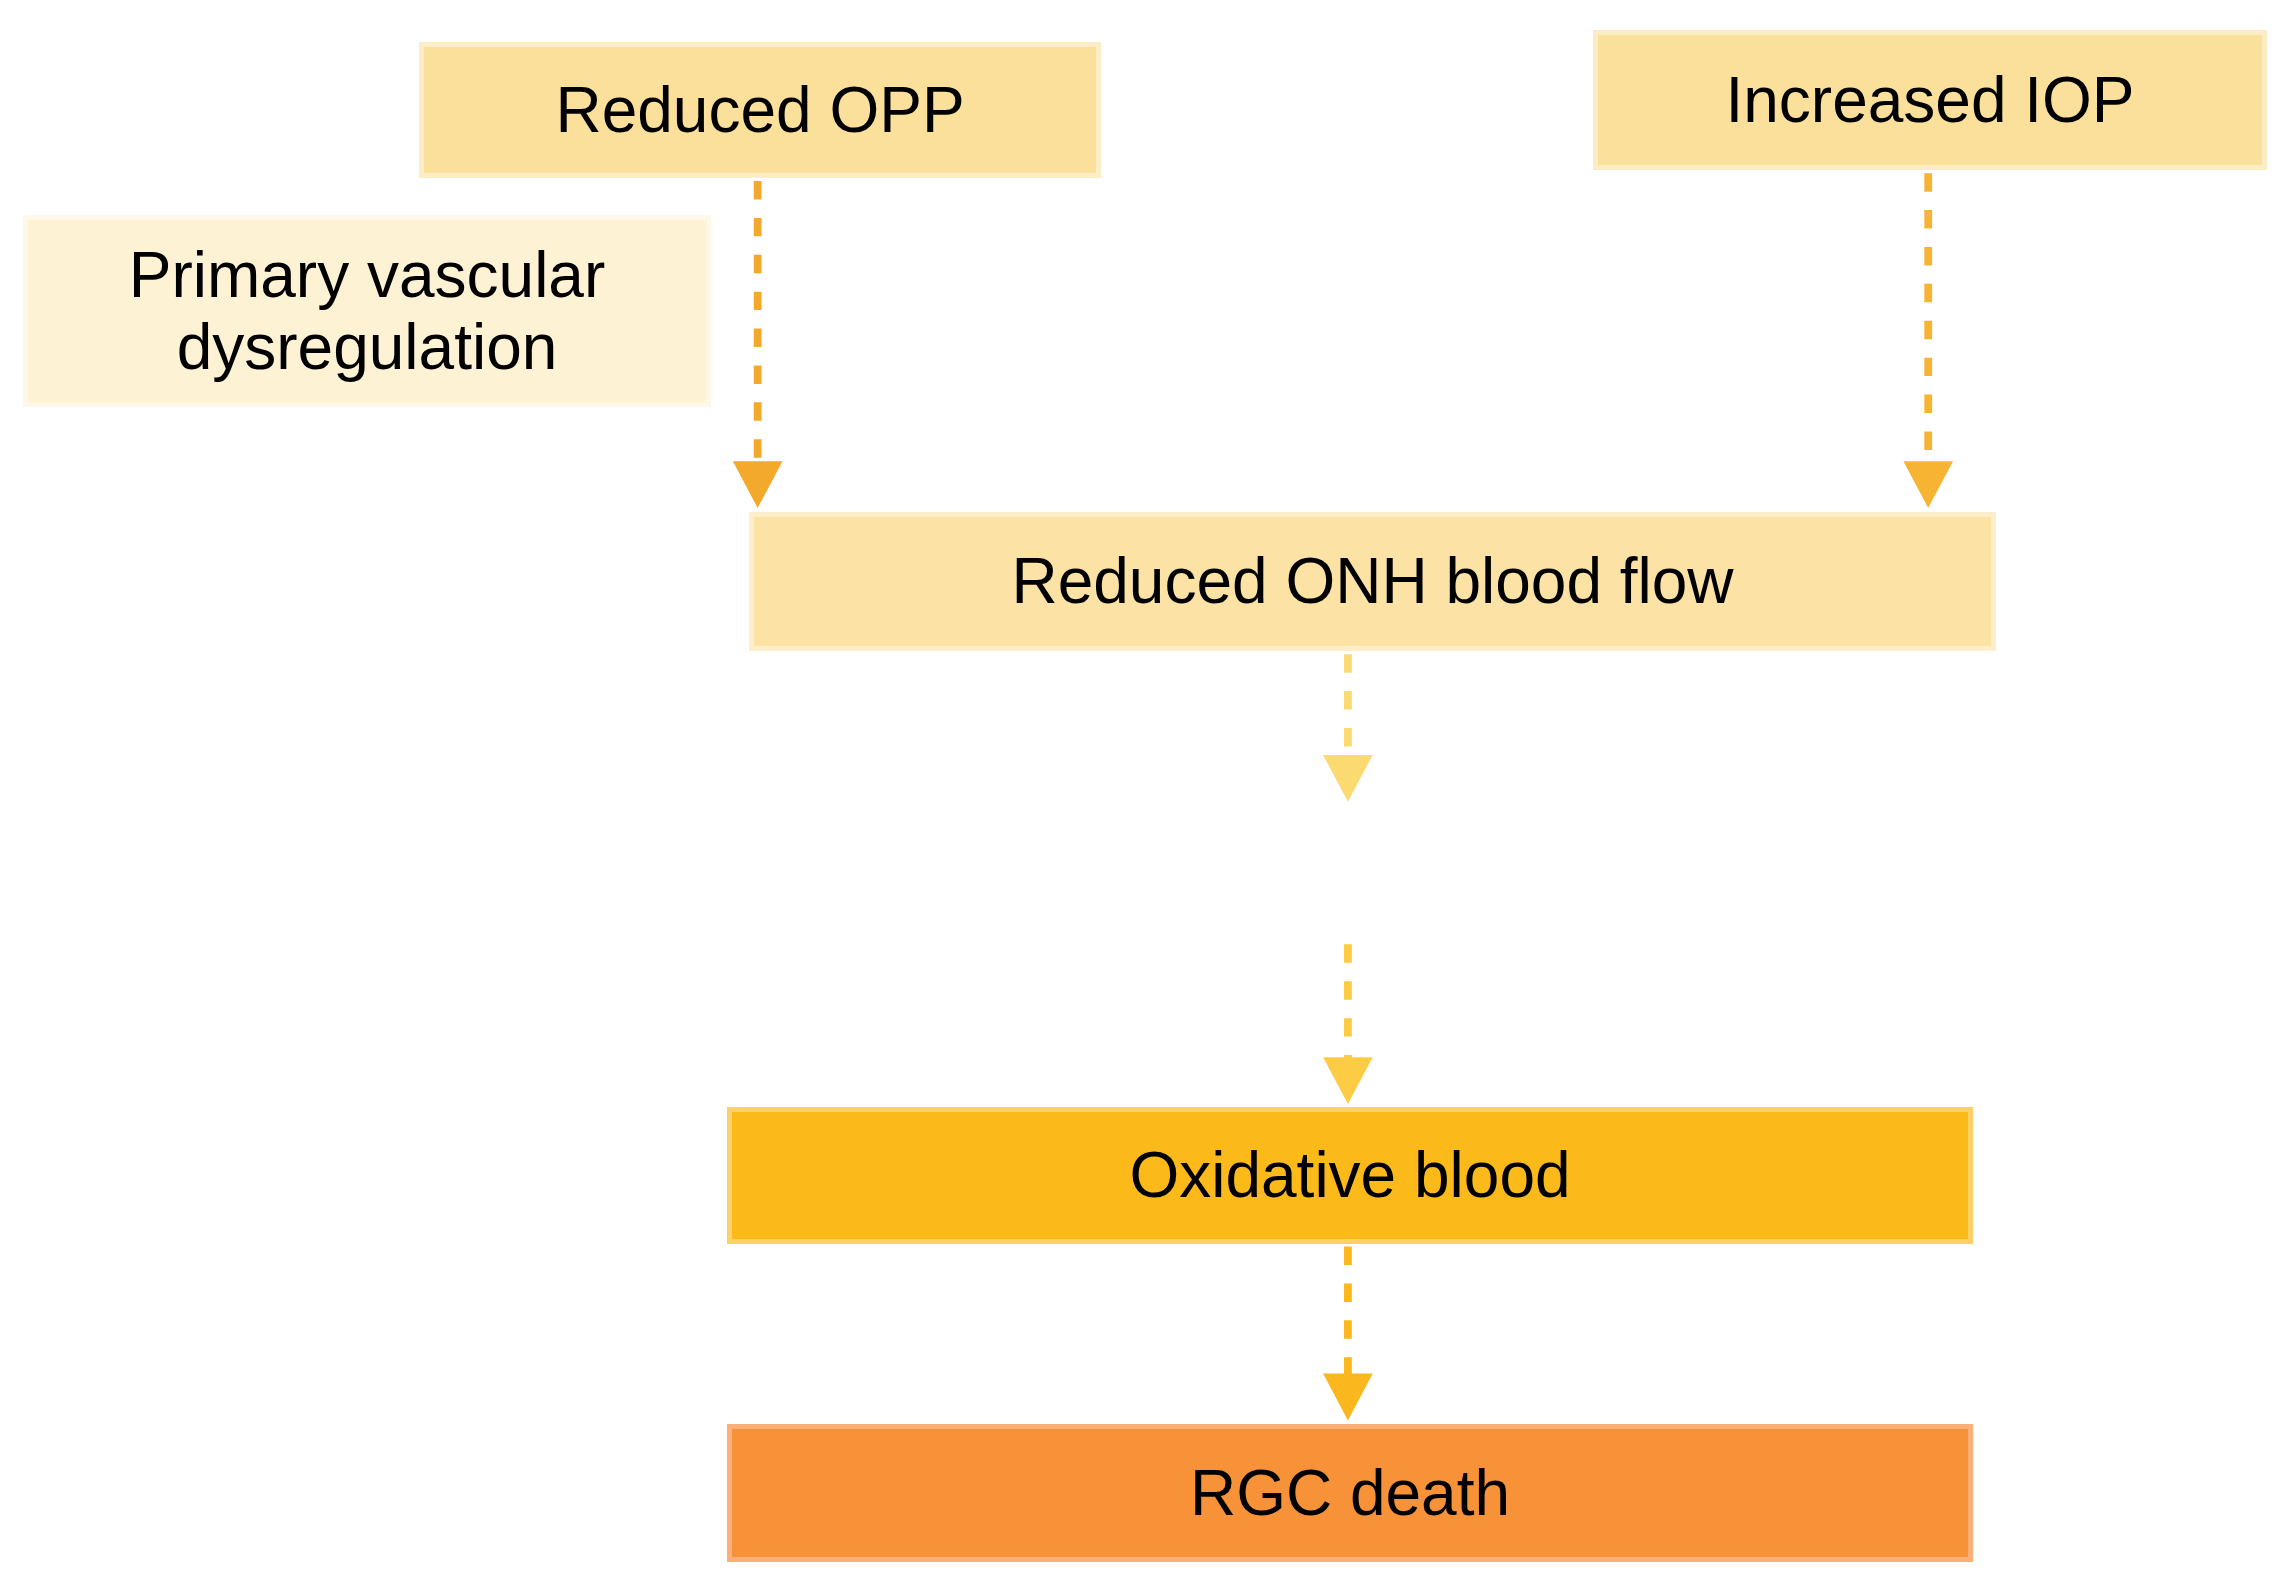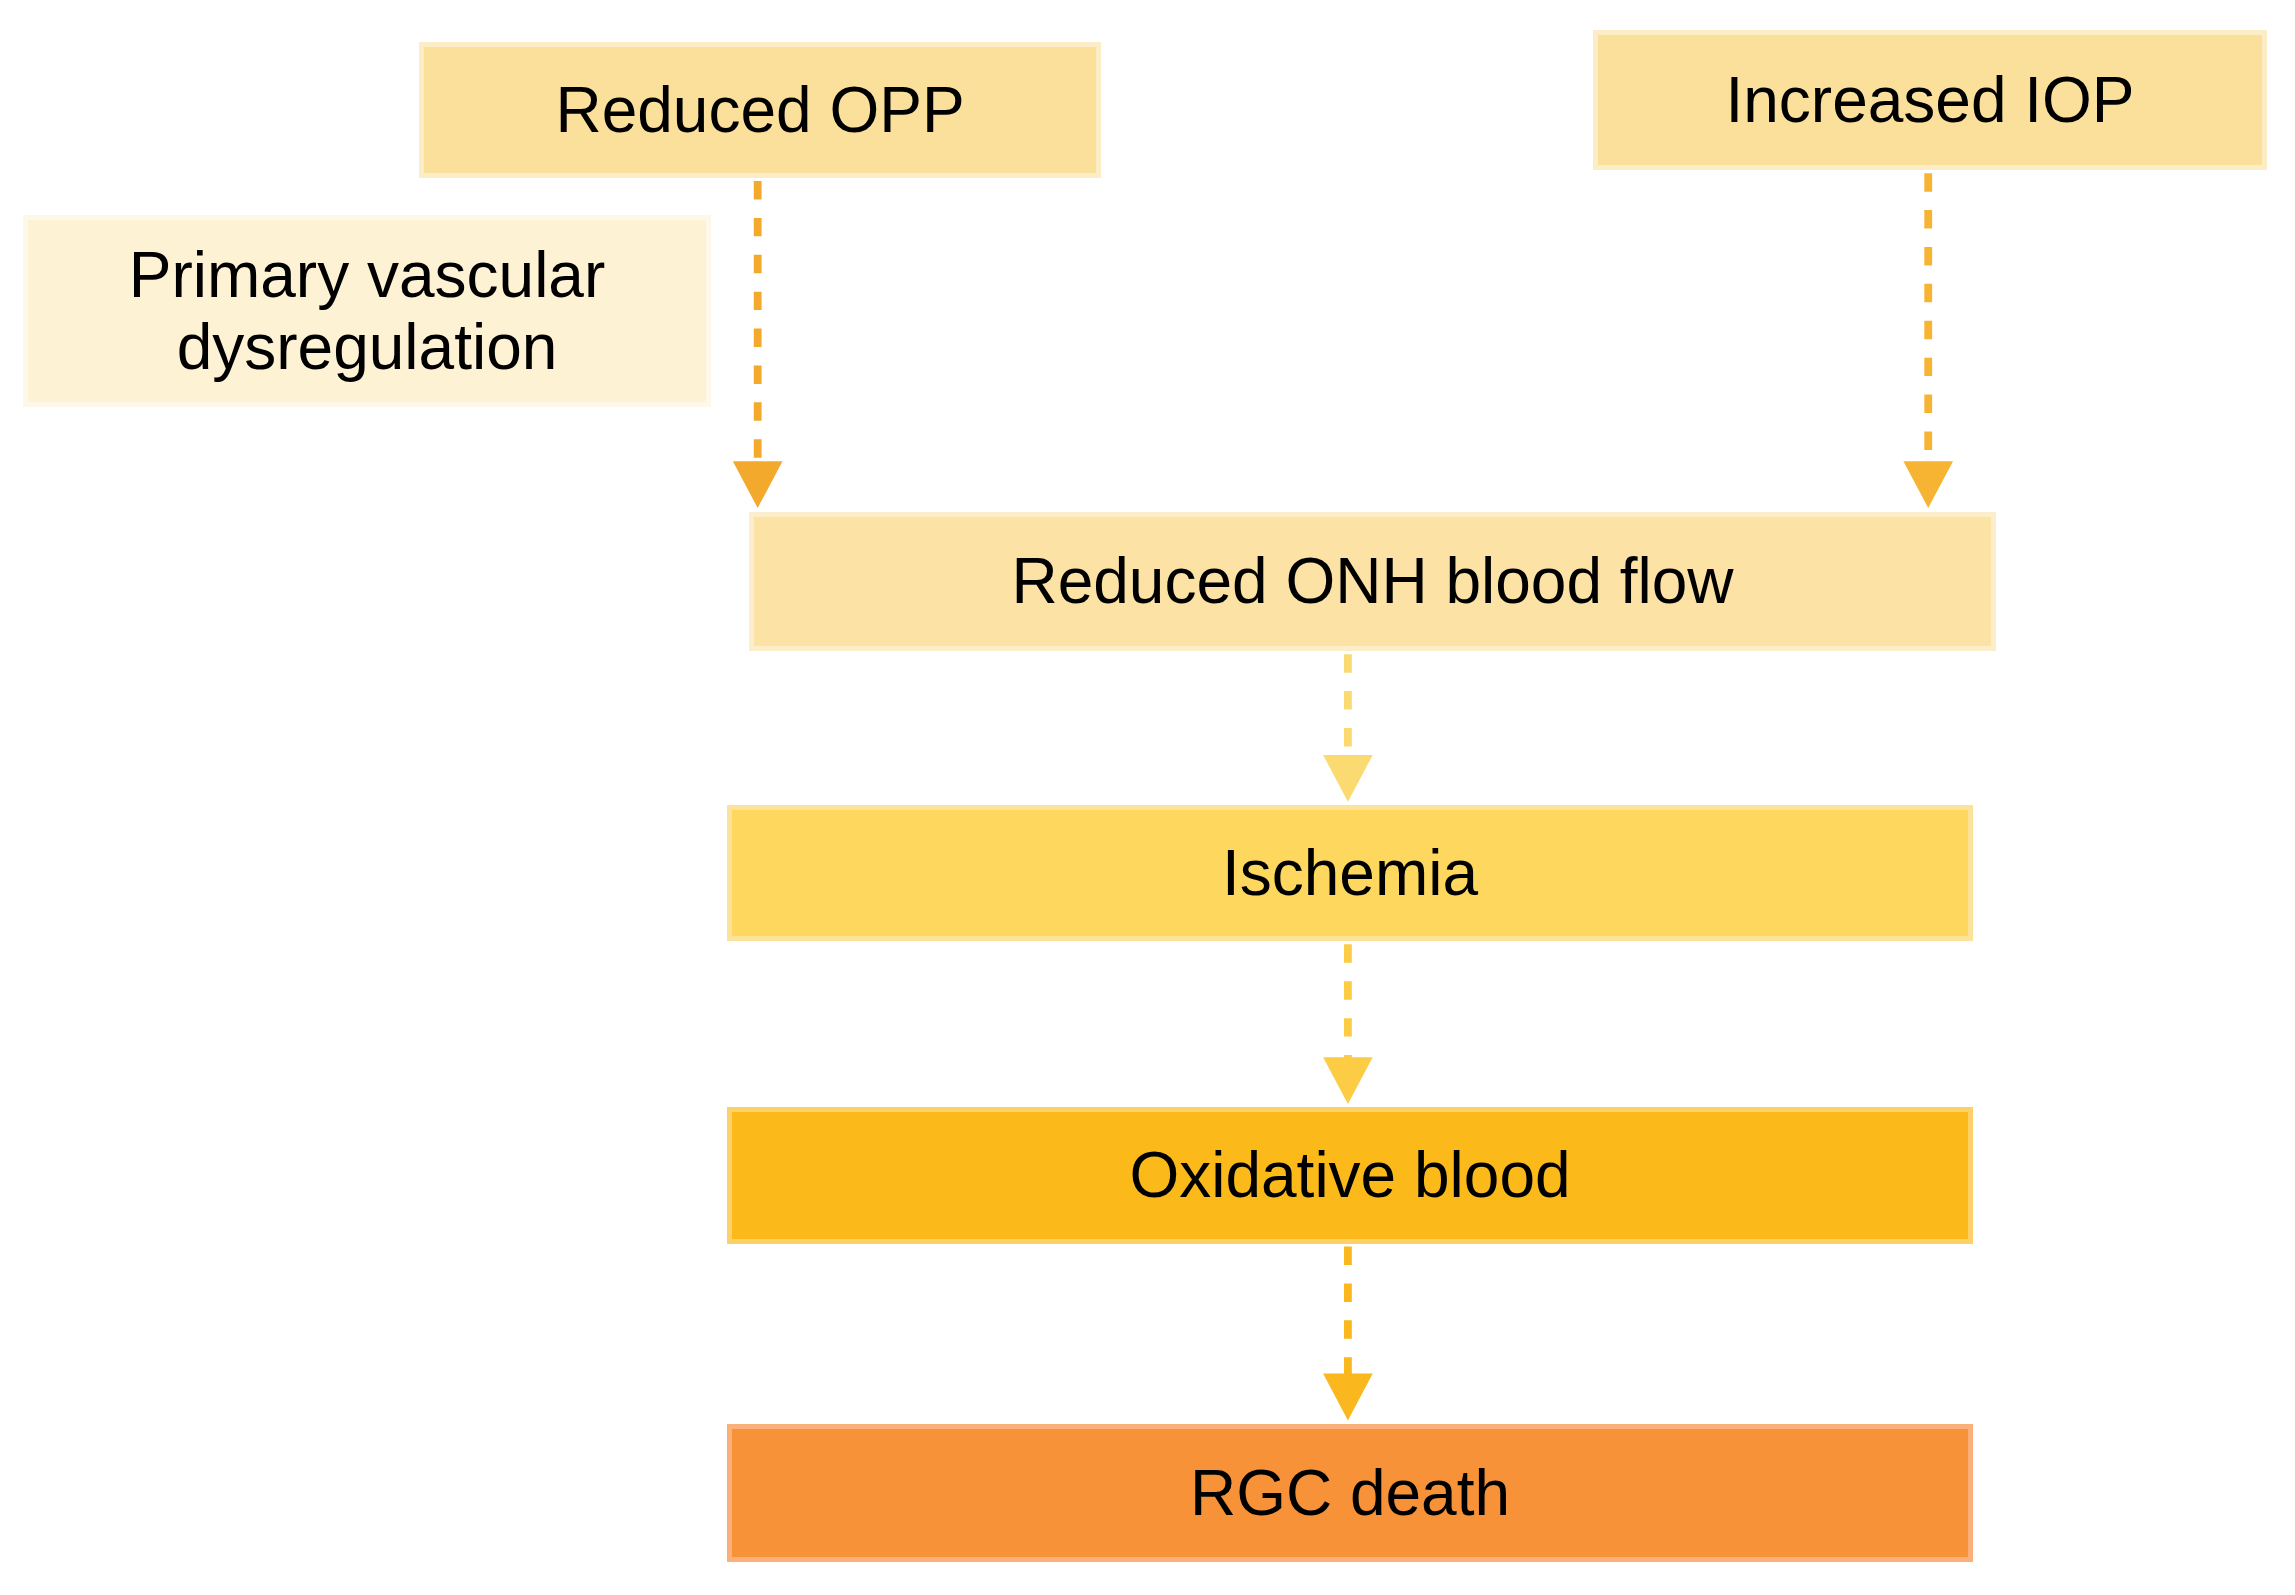--- a/index.html
+++ b/index.html
@@ -73,23 +73,20 @@
     <div class="node" style="left: 1593px; top: 30px; width: 674px; height: 140px; background: rgb(251, 224, 156); border-color: rgb(253, 237, 198); color: rgb(0, 0, 0);">
       <span>Increased IOP</span>
     </div>
     <div class="node" style="left: 23px; top: 215px; width: 688px; height: 192px; background: rgb(253, 242, 212); border-color: rgb(254, 248, 233); color: #000000;">
       <span>Primary vascular
 dysregulation</span>
     </div>
     <div class="node" style="left: 729px; top: 512px; width: 1247px; height: 139px; background: rgb(252, 226, 164); border-color: rgb(253, 238, 203); color: rgb(0, 0, 0); margin-left: 20px;">
       <span>Reduced ONH blood flow</span>
     </div>
-    <div class="node" style="left: 727px; top: 805px; width: 1246px; height: 136px; background: rgb(253, 215, 94); border-color: rgb(253, 227, 154); color: rgb(0, 0, 0);">
-      <span>Ischemia</span>
-    </div>
     <div class="node" style="left: 727px; top: 1107px; width: 1246px; height: 137px; background: rgb(252, 186, 26); border-color: rgb(253, 208, 104); color: rgb(0, 0, 0);">
       <span>Oxidative blood</span>
     </div>
     <div class="node" style="left: 727px; top: 1424px; width: 1246px; height: 138px; background: rgb(248, 146, 56); border-color: rgb(250, 176, 120); color: rgb(0, 0, 0);">
       <span>RGC death</span>
     </div>
   </div>
 
 
 </body></html>

